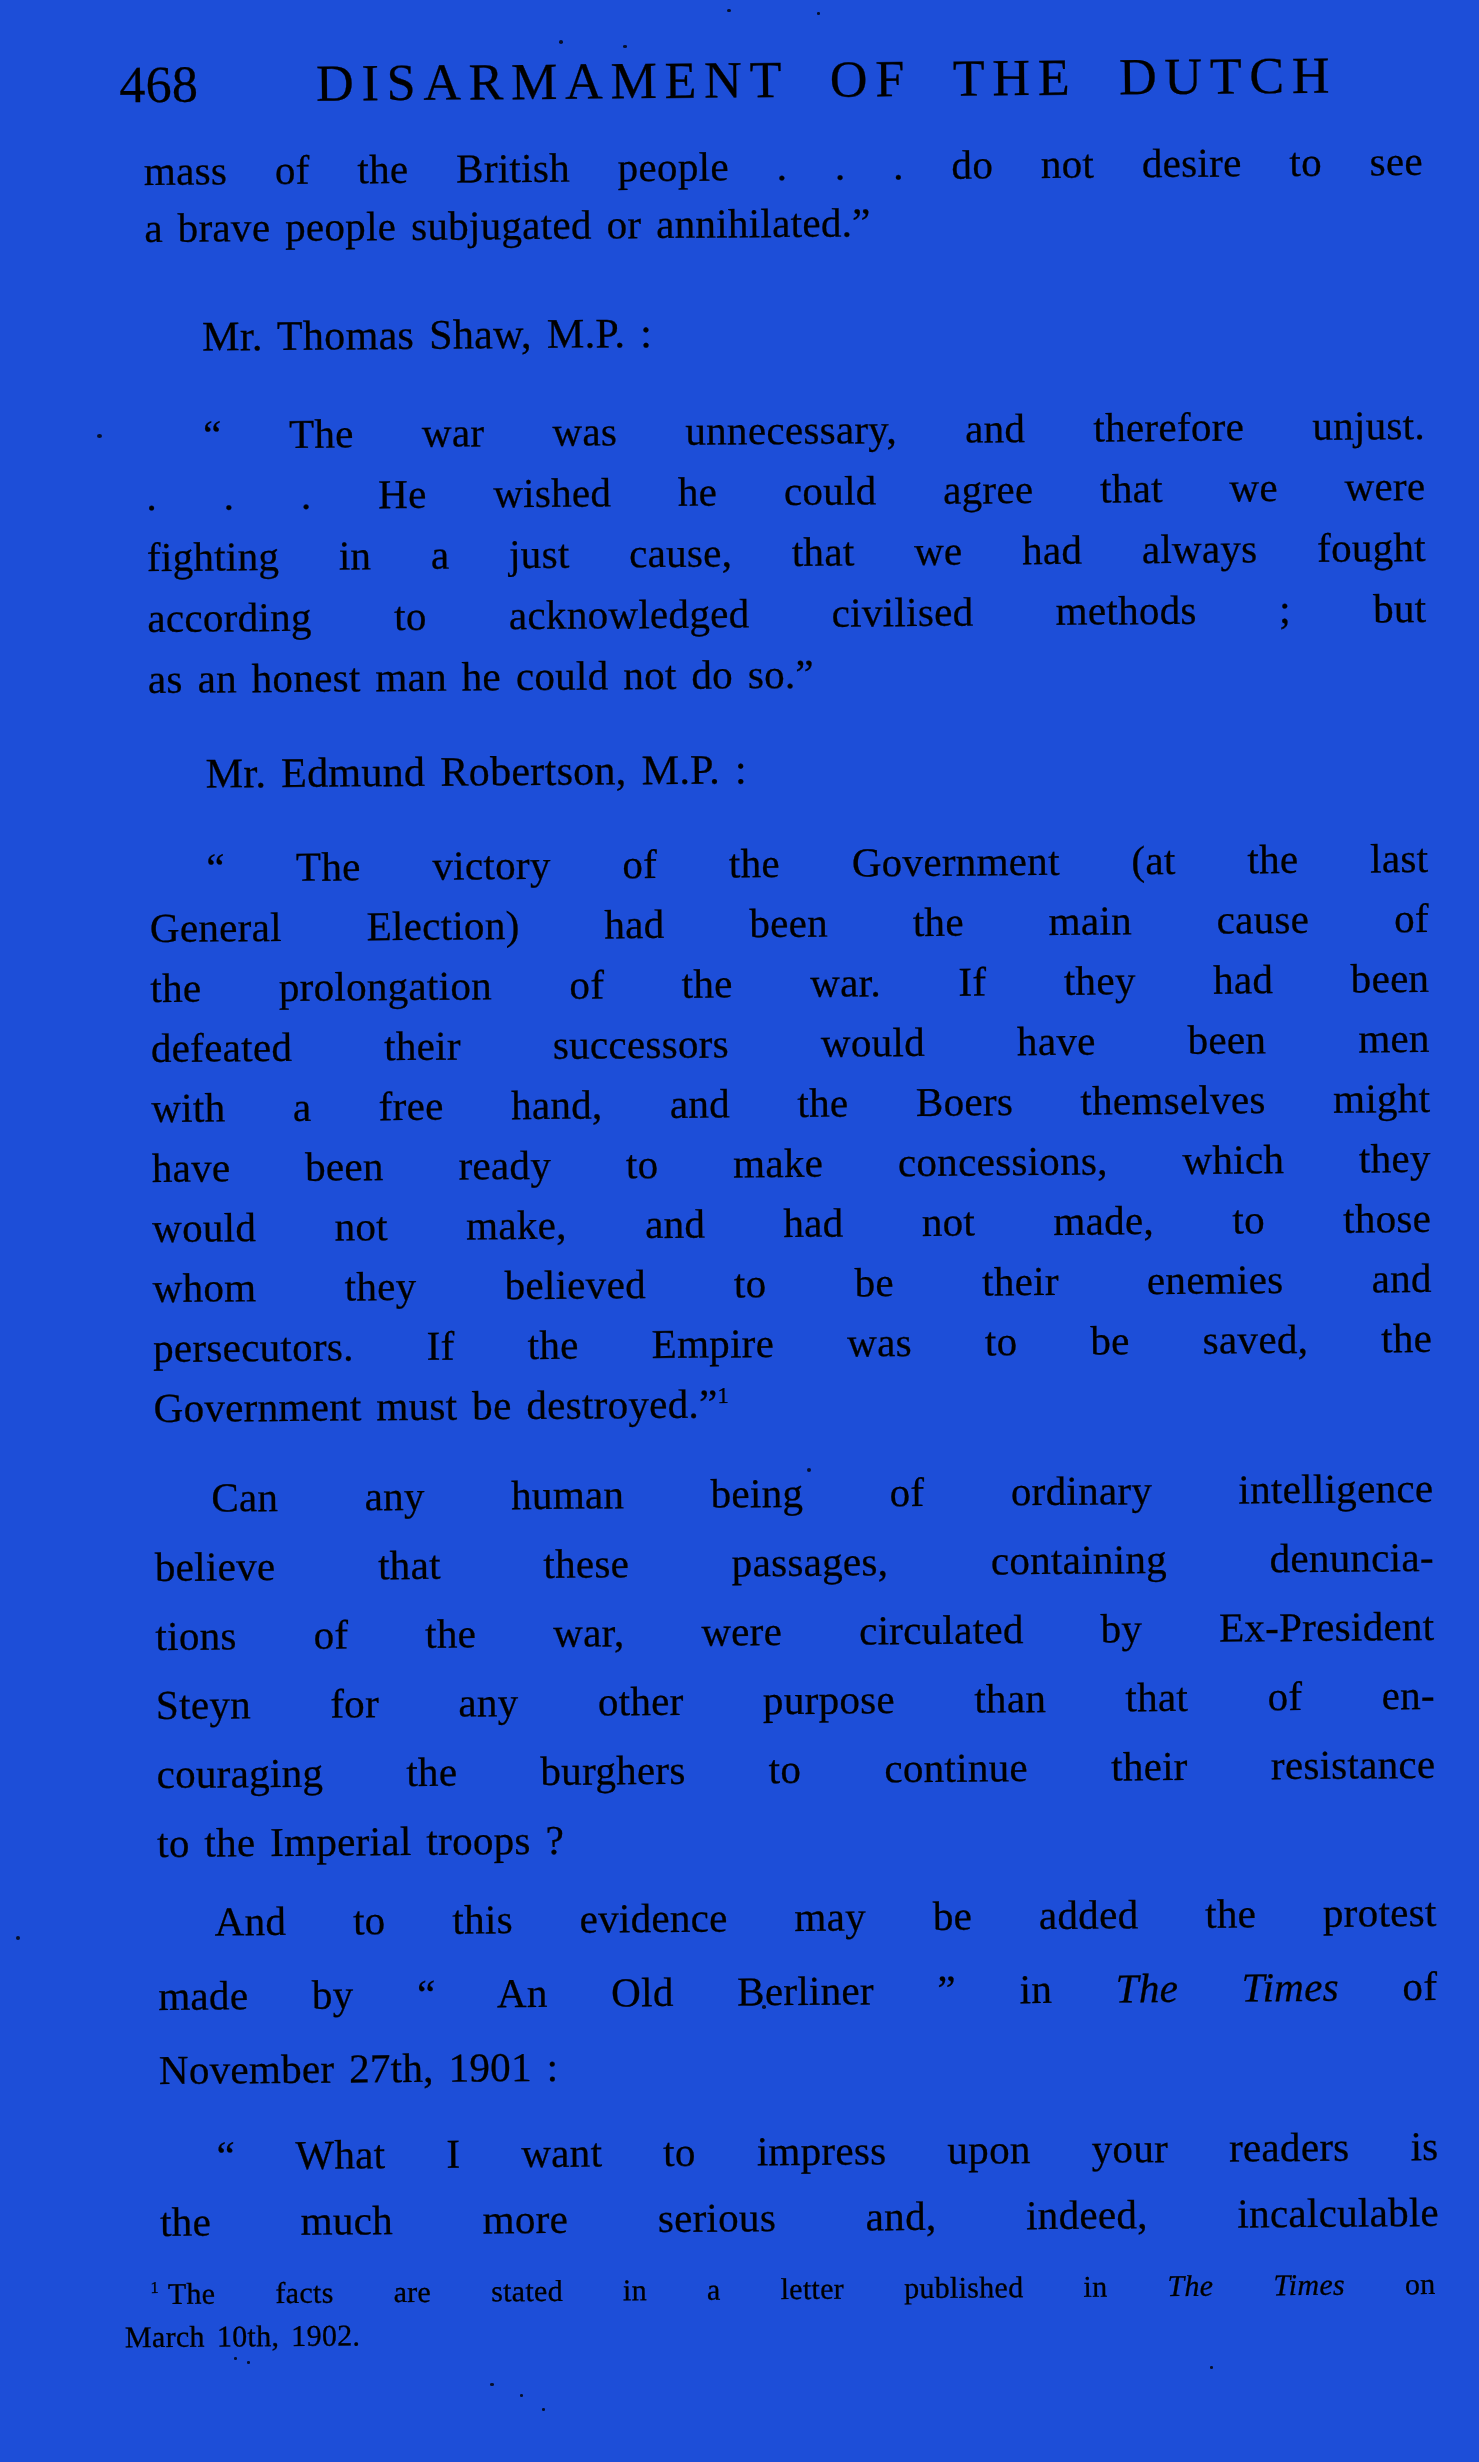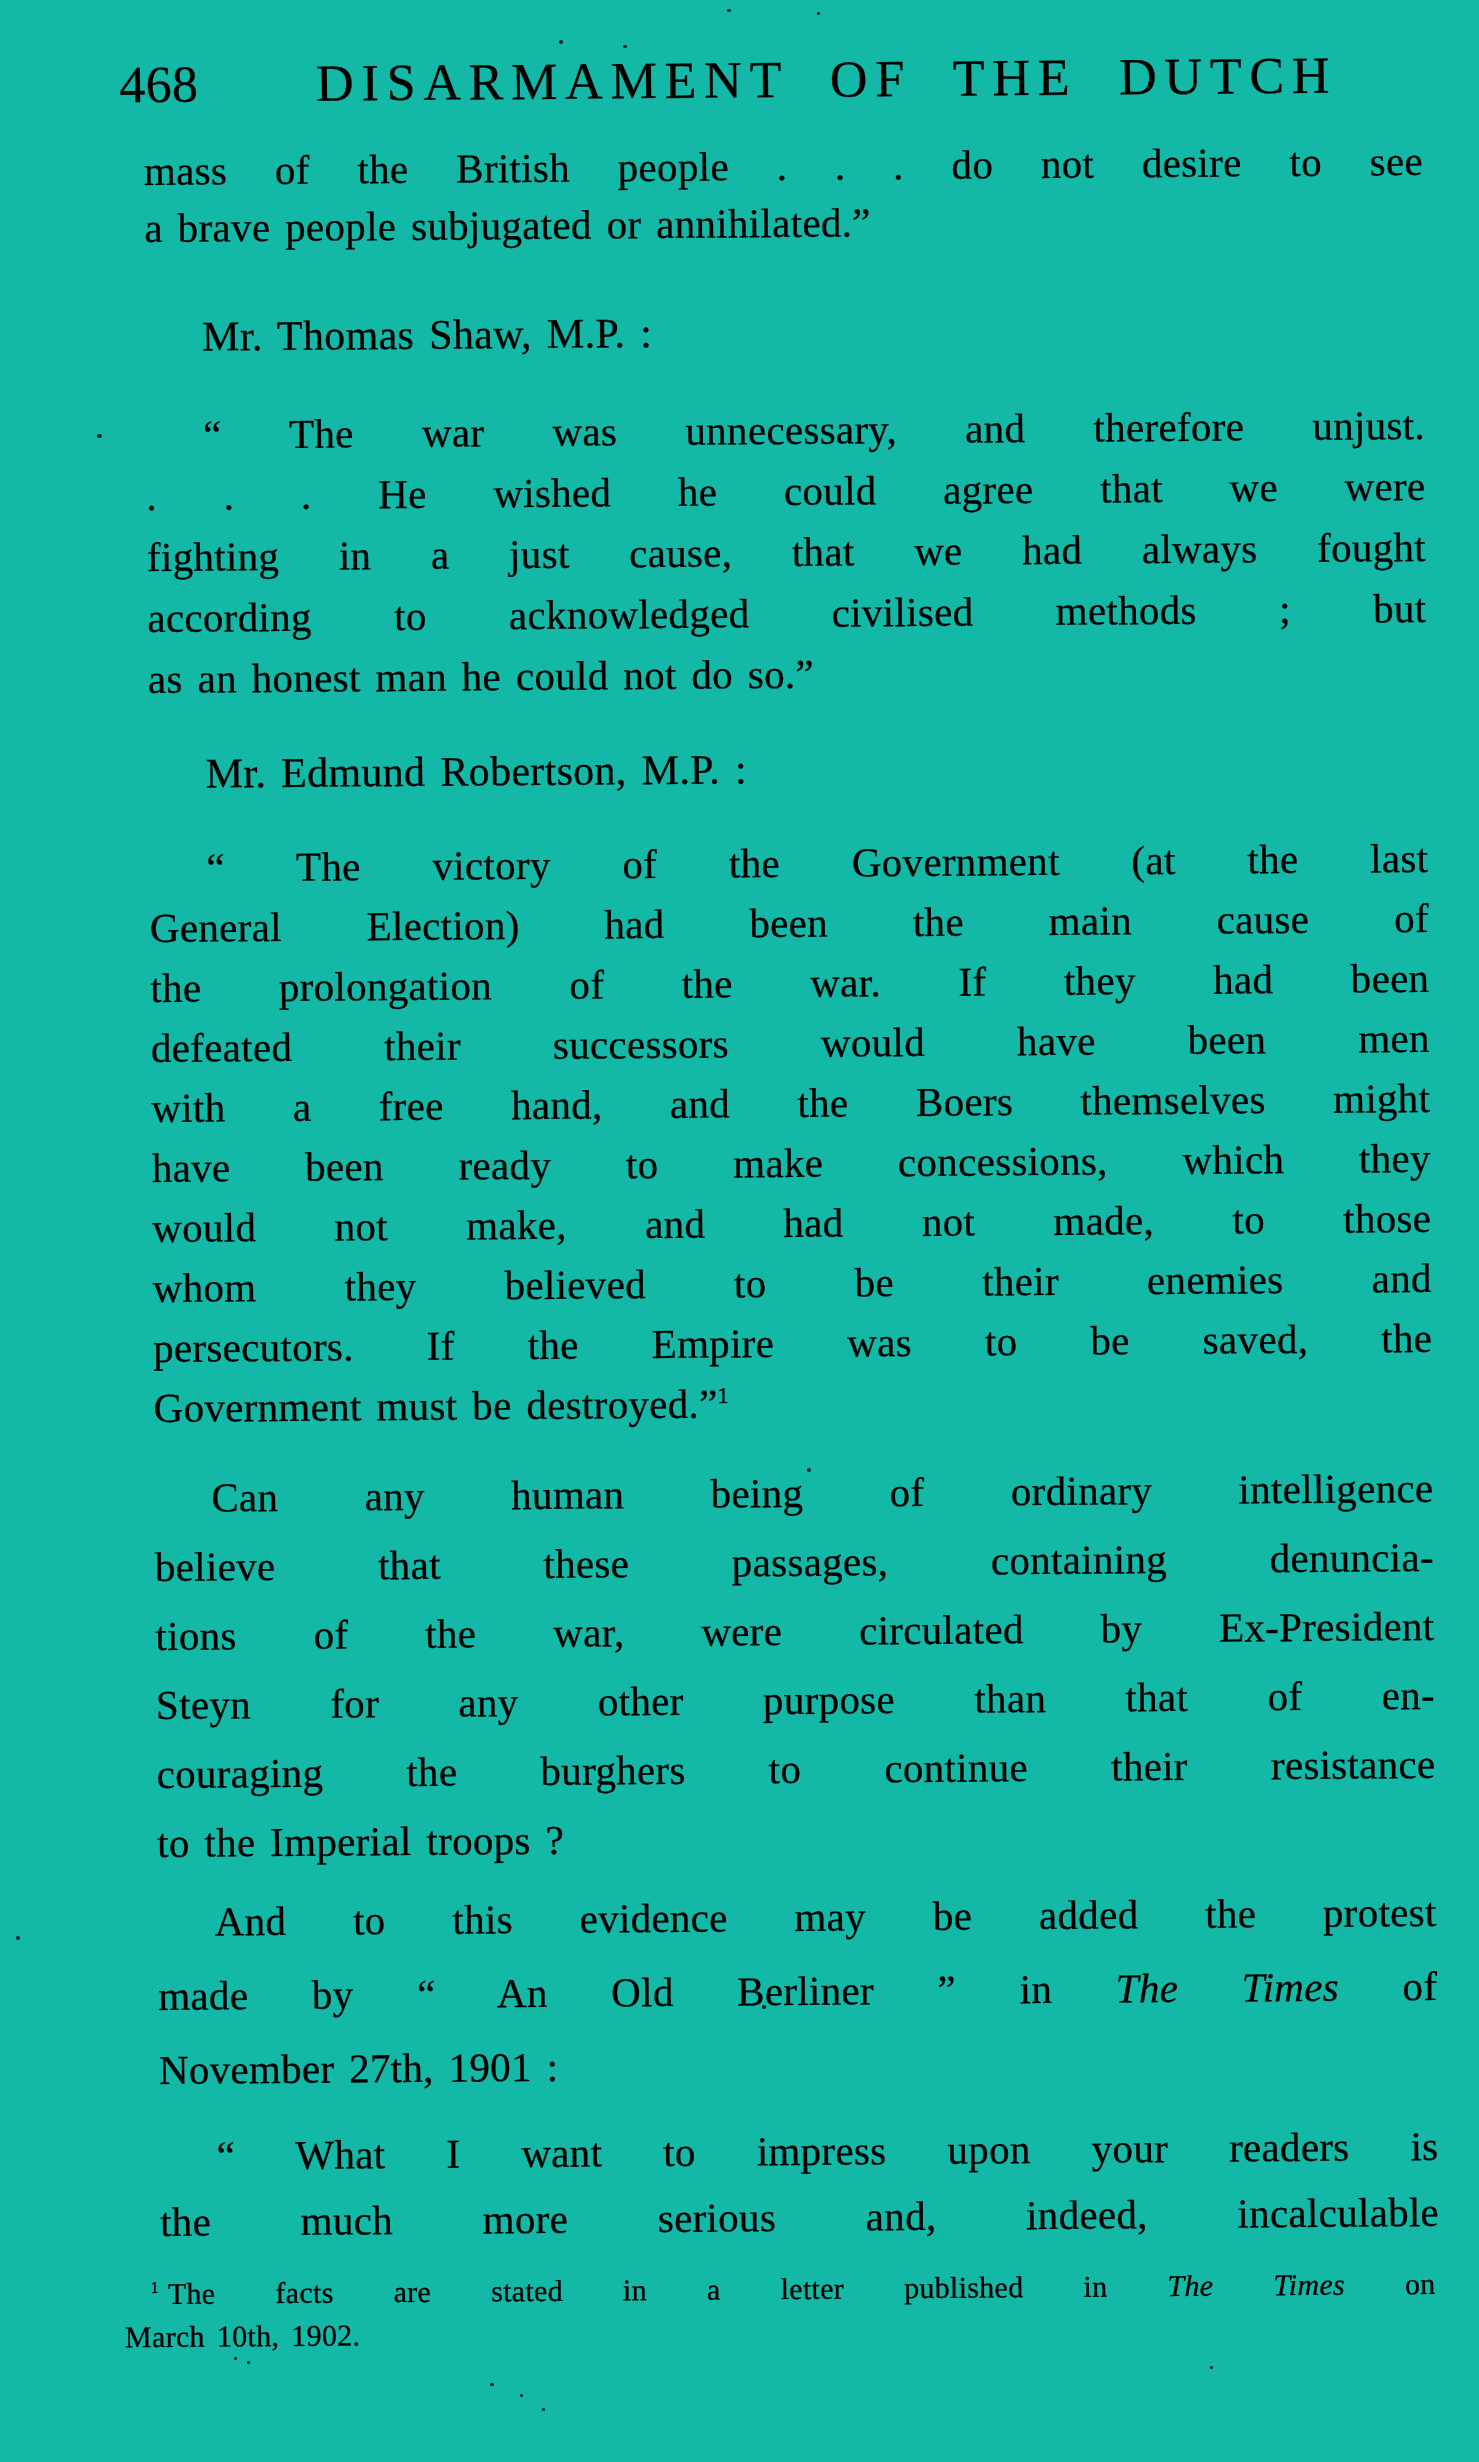--- a/index.html
+++ b/index.html
@@ -1,19 +1,19 @@
 <!DOCTYPE html>
 <html style="font-size:14px"><head>
 <meta charset="utf-8">
 <style>
   html,body{margin:0;padding:0;background:#ffffff;}
   .page{
     position:relative;
     width:1480px;height:2462px;
-    background:#14b8a6;color:#000;
+    background:#1d4ed8;color:#000;
     font-family:"Liberation Serif", serif;
     overflow:hidden;
   }
   .content{
     position:absolute;left:143px;top:48px;width:1279px;
     font-size:41px;
     letter-spacing:0.3px;word-spacing:4.3px;
     transform:rotate(-0.45deg);
     transform-origin:50% 0;
     -webkit-text-stroke:0.3px currentColor;

